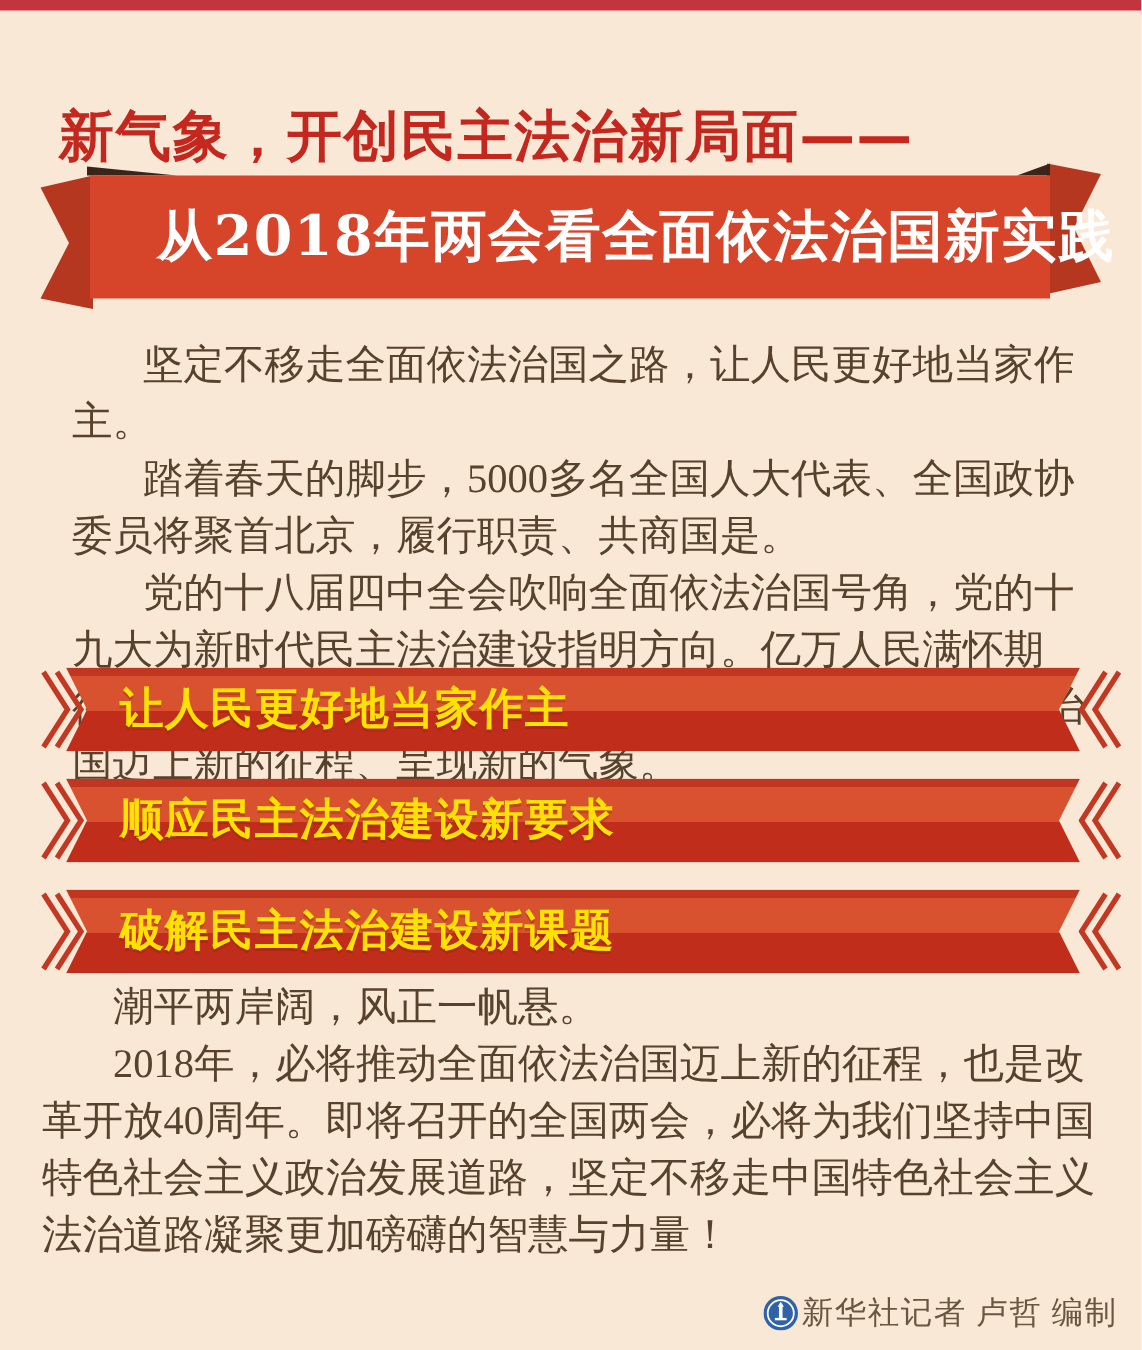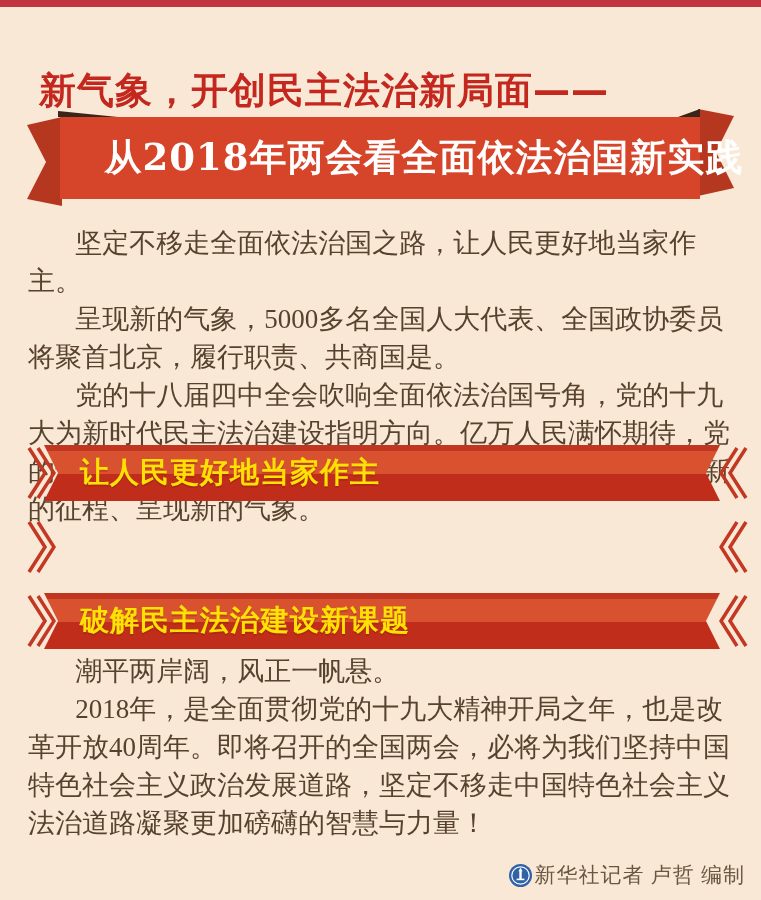--- a/index.html
+++ b/index.html
@@ -30,21 +30,21 @@
     font-weight:900;font-size:37px;letter-spacing:1px;
     color:var(--ribbon-text,#fff);
     white-space:nowrap;
     padding-left:44px;
   }
   .bodytext{
     position:absolute;left:28px;right:26px;
     font-size:27px;line-height:38px;color:var(--body-text,#57422e);
   }
   .bodytext p{margin:0;text-indent:1.75em;}
-  .intro{top:224px;}
+  .intro{top:224px;margin-left:20px;}
   .closing{top:652px;}
   .banner{position:absolute;left:0;width:761px;height:56px;}
   .banner-1{top:445px;}
   .banner-2{top:519px;}
   .banner-3{top:593px;}
   .banner-body{
     position:absolute;left:44px;top:0;width:676px;height:56px;
     clip-path:polygon(0 0,100% 0,calc(100% - 14px) 50%,100% 100%,0 100%,14px 50%);
     background:linear-gradient(180deg,
       var(--banner-top,#c13620) 0 6px,
@@ -87,21 +87,21 @@
       <polygon points="698,6 734,13 716,49 734,85 698,93" fill="#b5371f"></polygon>
       <polygon points="58,8 118,14 58,14" fill="#3b241a"></polygon>
       <polygon points="678,14 700,6 700,14" fill="#3b241a"></polygon>
       <rect x="60" y="14" width="640" height="82" fill="#d6452a"></rect>
     </svg>
     <div class="ribbon-text">从2018年两会看全面依法治国新实践</div>
   </div>
 
   <div class="bodytext intro">
     <p>坚定不移走全面依法治国之路，让人民更好地当家作主。</p>
-    <p>呈现新的气象，5000多名全国人大代表、全国政协委员将聚首北京，履行职责、共商国是。</p>
+    <p>踏着春天的脚步，5000多名全国人大代表、全国政协委员将聚首北京，履行职责、共商国是。</p>
     <p>党的十八届四中全会吹响全面依法治国号角，党的十九大为新时代民主法治建设指明方向。亿万人民满怀期待，党的十九大后的首次全国两会，必将推动全面依法治国迈上新的征程、呈现新的气象。</p>
   </div>
 
   <div class="banner banner-1">
     <svg class="chev chev-left" width="31" height="56" viewBox="0 0 31 56">
       <polyline points="4,3 20,28 4,53" fill="none" stroke="#c23822" stroke-width="3.5"></polyline>
       <polyline points="13,3 29,28 13,53" fill="none" stroke="#c23822" stroke-width="3.5"></polyline>
     </svg>
     <div class="banner-body">
       <span class="banner-label">让人民更好地当家作主</span>
@@ -110,20 +110,23 @@
       <polyline points="27,3 11,28 27,53" fill="none" stroke="#c23822" stroke-width="3.5"></polyline>
       <polyline points="18,3 2,28 18,53" fill="none" stroke="#c23822" stroke-width="3.5"></polyline>
     </svg>
   </div>
 
   <div class="banner banner-2">
     <svg class="chev chev-left" width="31" height="56" viewBox="0 0 31 56">
       <polyline points="4,3 20,28 4,53" fill="none" stroke="#c23822" stroke-width="3.5"></polyline>
       <polyline points="13,3 29,28 13,53" fill="none" stroke="#c23822" stroke-width="3.5"></polyline>
     </svg>
+    <div class="banner-body">
+      <span class="banner-label">顺应民主法治建设新要求</span>
+    </div>
     <svg class="chev chev-right" width="31" height="56" viewBox="0 0 31 56">
       <polyline points="27,3 11,28 27,53" fill="none" stroke="#c23822" stroke-width="3.5"></polyline>
       <polyline points="18,3 2,28 18,53" fill="none" stroke="#c23822" stroke-width="3.5"></polyline>
     </svg>
   </div>
 
   <div class="banner banner-3">
     <svg class="chev chev-left" width="31" height="56" viewBox="0 0 31 56">
       <polyline points="4,3 20,28 4,53" fill="none" stroke="#c23822" stroke-width="3.5"></polyline>
       <polyline points="13,3 29,28 13,53" fill="none" stroke="#c23822" stroke-width="3.5"></polyline>
@@ -132,21 +135,21 @@
       <span class="banner-label">破解民主法治建设新课题</span>
     </div>
     <svg class="chev chev-right" width="31" height="56" viewBox="0 0 31 56">
       <polyline points="27,3 11,28 27,53" fill="none" stroke="#c23822" stroke-width="3.5"></polyline>
       <polyline points="18,3 2,28 18,53" fill="none" stroke="#c23822" stroke-width="3.5"></polyline>
     </svg>
   </div>
 
   <div class="bodytext closing">
     <p>潮平两岸阔，风正一帆悬。</p>
-    <p>2018年，是全面贯彻党的十九大精神开局之年，也是改革开放40周年。即将召开的全国两会，必将为我们坚持中国特色社会主义政治发展道路，坚定不移走中国特色社会主义法治道路凝聚更加磅礴的智慧与力量！</p>
+    <p>2018年，必将推动全面依法治国迈上新的征程，也是改革开放40周年。即将召开的全国两会，必将为我们坚持中国特色社会主义政治发展道路，坚定不移走中国特色社会主义法治道路凝聚更加磅礴的智慧与力量！</p>
   </div>
 
   <div class="footer">
     <svg width="23" height="23" viewBox="0 0 23 23">
       <circle cx="11.5" cy="11.5" r="11.5" fill="#2f62a7"></circle>
       <circle cx="11.5" cy="11.5" r="8.7" fill="none" stroke="#ffffff" stroke-width="1.2"></circle>
       <rect x="10.3" y="6.5" width="2.4" height="9" fill="#ffffff"></rect>
       <polygon points="11.5,3.8 13.6,7.2 9.4,7.2" fill="#ffffff"></polygon>
       <rect x="7.6" y="14.6" width="7.8" height="1.6" fill="#ffffff"></rect>
     </svg>

